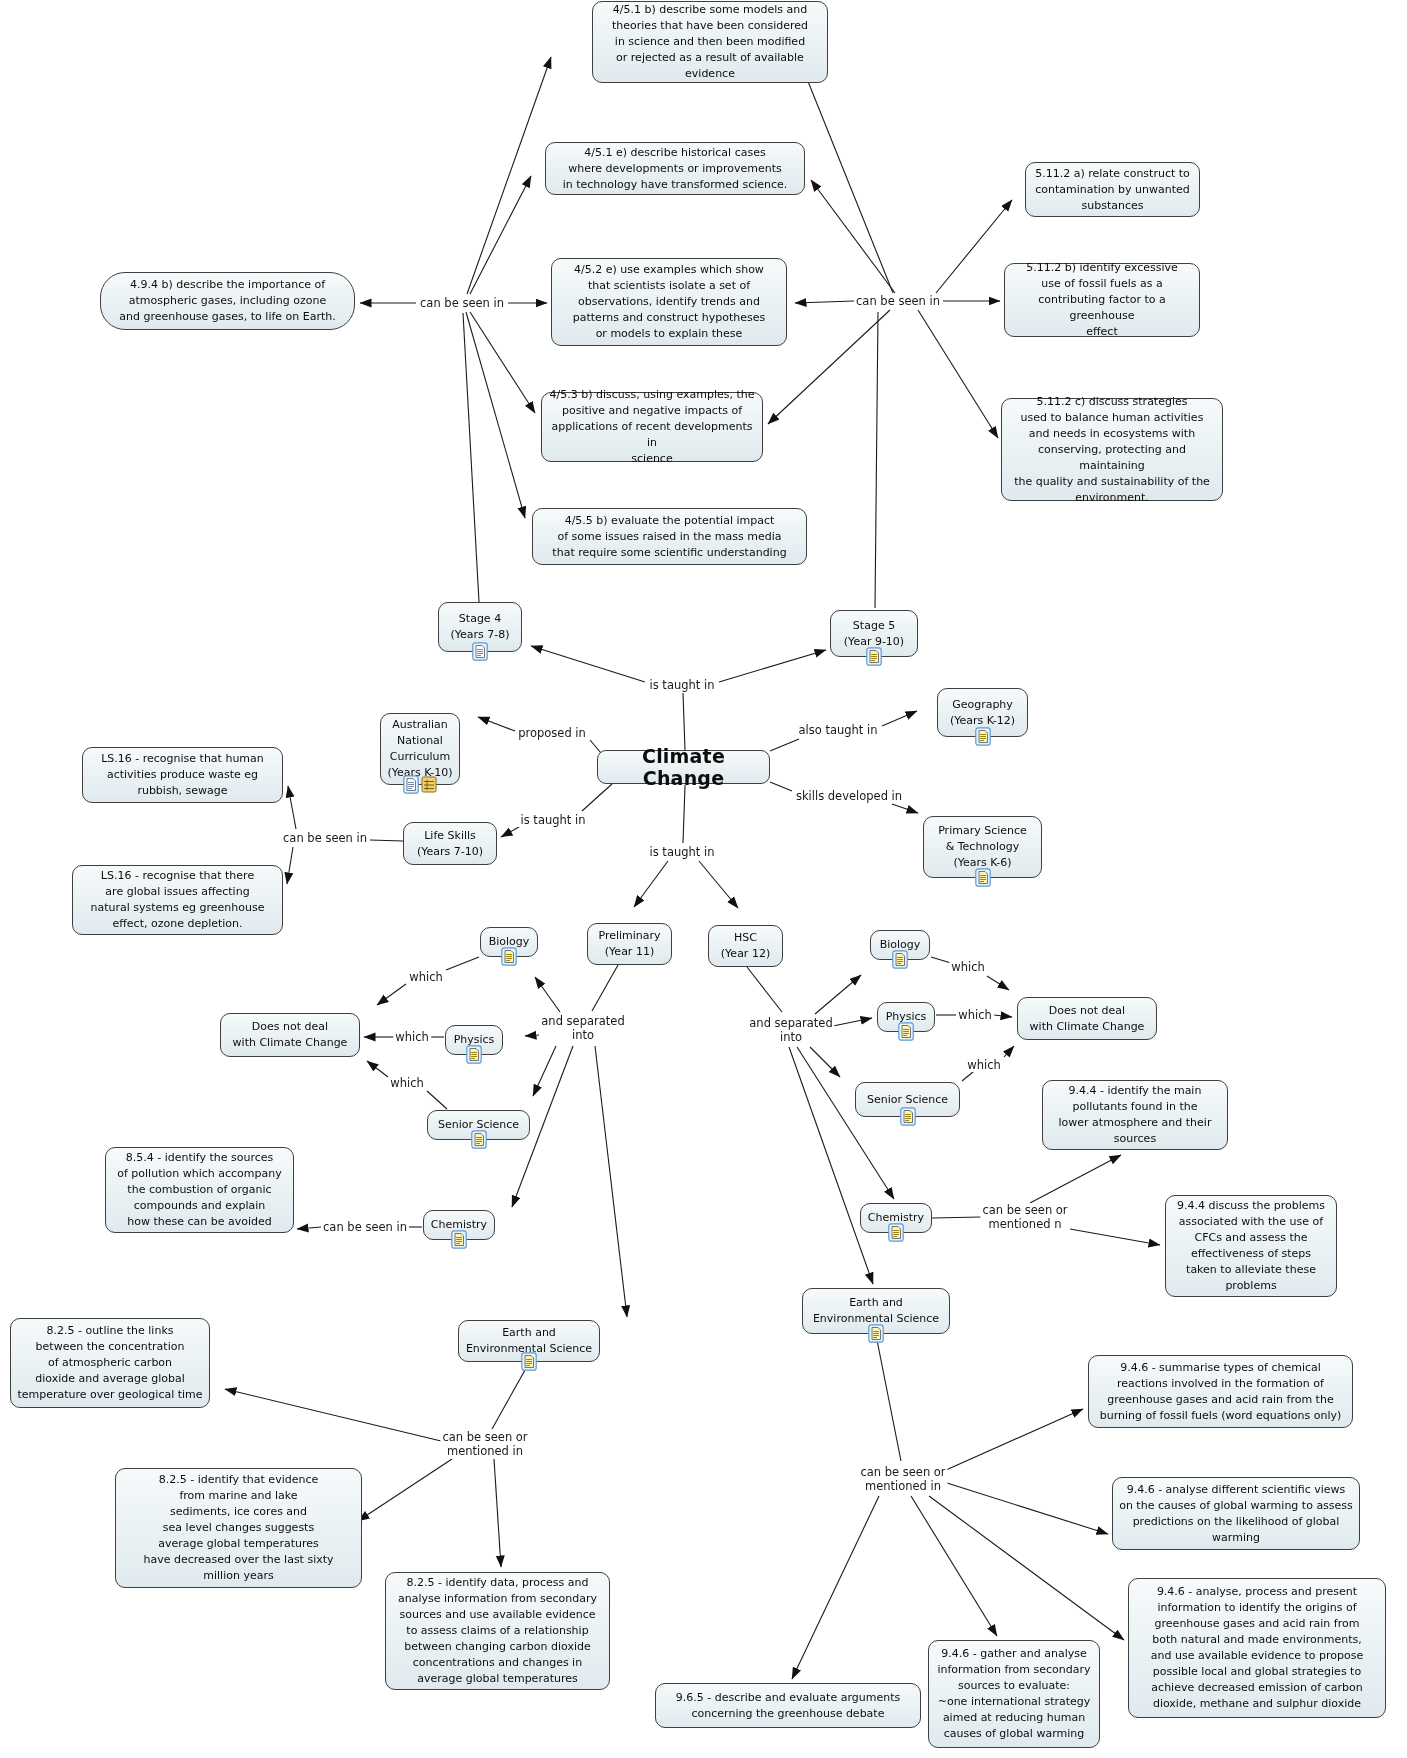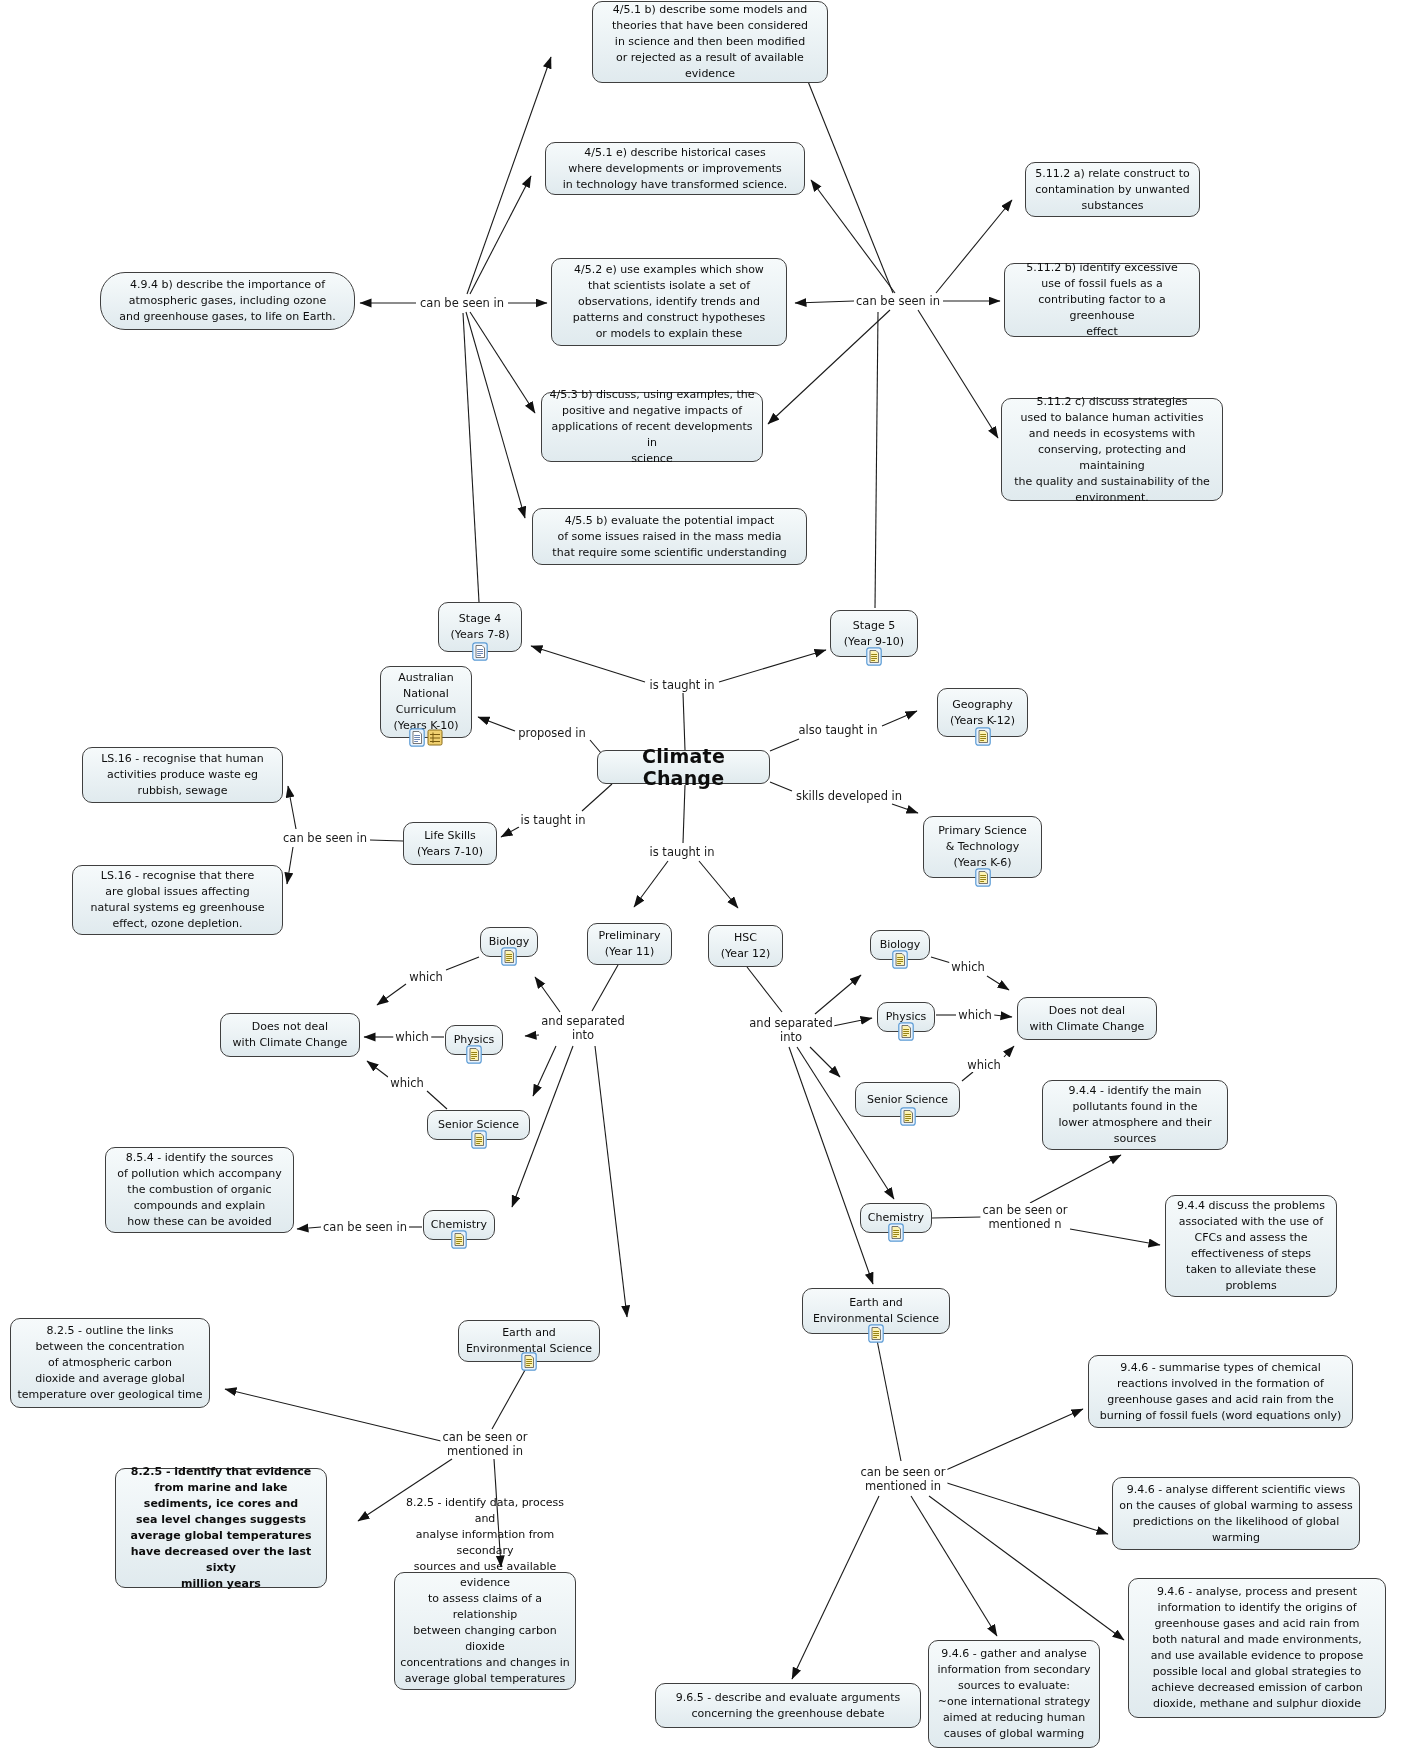--- a/index.html
+++ b/index.html
@@ -152,21 +152,21 @@
           </svg></span></span></div>
     <div class="node" style="left: 830px; top: 610px; width: 88px; height: 47px;"><span>Stage 5
 (Year 9-10)</span><span class="iconrow"><span class="icon"><svg viewBox="0 0 16 19" width="16" height="19">
             <rect x="0.8" y="0.8" width="14.4" height="17.4" rx="2.5" fill="#eaf3fc" stroke="#5b9bd5" stroke-width="1.2"></rect>
             <path d="M4 3.5 h6 l2.5 2.5 v9.5 h-8.5 z" fill="#fdf3b3" stroke="#555" stroke-width="0.8"></path>
             <line x1="5.2" y1="7.5" x2="11" y2="7.5" stroke="#8b7500" stroke-width="0.9"></line>
             <line x1="5.2" y1="9.5" x2="11" y2="9.5" stroke="#8b7500" stroke-width="0.9"></line>
             <line x1="5.2" y1="11.5" x2="11" y2="11.5" stroke="#8b7500" stroke-width="0.9"></line>
             <line x1="5.2" y1="13.5" x2="9" y2="13.5" stroke="#8b7500" stroke-width="0.9"></line>
           </svg></span></span></div>
-    <div class="node" style="left: 380px; top: 666px; width: 92px; height: 72px;"><span>Australian
+    <div class="node" style="left: 380px; top: 713px; width: 80px; height: 72px;"><span>Australian
 National
 Curriculum
 (Years K-10)</span><span class="iconrow"><span class="icon"><svg viewBox="0 0 16 19" width="16" height="19">
             <rect x="0.8" y="0.8" width="14.4" height="17.4" rx="2.5" fill="#eaf3fc" stroke="#5b9bd5" stroke-width="1.2"></rect>
             <path d="M4 3.5 h6 l2.5 2.5 v9.5 h-8.5 z" fill="#ffffff" stroke="#555" stroke-width="0.8"></path>
             <line x1="5.2" y1="7.5" x2="11" y2="7.5" stroke="#5b77a8" stroke-width="0.9"></line>
             <line x1="5.2" y1="9.5" x2="11" y2="9.5" stroke="#5b77a8" stroke-width="0.9"></line>
             <line x1="5.2" y1="11.5" x2="11" y2="11.5" stroke="#5b77a8" stroke-width="0.9"></line>
             <line x1="5.2" y1="13.5" x2="9" y2="13.5" stroke="#5b77a8" stroke-width="0.9"></line>
           </svg></span><span class="icon"><svg viewBox="0 0 16 19" width="16" height="19">
@@ -316,28 +316,28 @@
             <line x1="5.2" y1="13.5" x2="9" y2="13.5" stroke="#8b7500" stroke-width="0.9"></line>
           </svg></span></span></div>
     <div class="node" style="left: 1088px; top: 1355px; width: 265px; height: 73px;"><span>9.4.6 - summarise types of chemical
 reactions involved in the formation of
 greenhouse gases and acid rain from the
 burning of fossil fuels (word equations only)</span></div>
     <div class="node" style="left: 1112px; top: 1477px; width: 248px; height: 73px;"><span>9.4.6 - analyse different scientific views
 on the causes of global warming to assess
 predictions on the likelihood of global
 warming</span></div>
-    <div class="node" style="left: 115px; top: 1468px; width: 212px; height: 120px; font-weight: bold;"><span>8.2.5 - identify that evidence
+    <div class="node" style="left: 115px; top: 1468px; width: 247px; height: 120px;"><span>8.2.5 - identify that evidence
 from marine and lake
 sediments, ice cores and
 sea level changes suggests
 average global temperatures
 have decreased over the last sixty
 million years</span></div>
-    <div class="node" style="left: 394px; top: 1572px; width: 182px; height: 118px; align-items: flex-end;"><span>8.2.5 - identify data, process and
+    <div class="node" style="left: 385px; top: 1572px; width: 225px; height: 118px; align-items: flex-end;"><span>8.2.5 - identify data, process and
 analyse information from secondary
 sources and use available evidence
 to assess claims of a relationship
 between changing carbon dioxide
 concentrations and changes in
 average global temperatures</span></div>
     <div class="node" style="left: 1128px; top: 1578px; width: 258px; height: 140px;"><span>9.4.6 - analyse, process and present
 information to identify the origins of
 greenhouse gases and acid rain from
 both natural and made environments,

